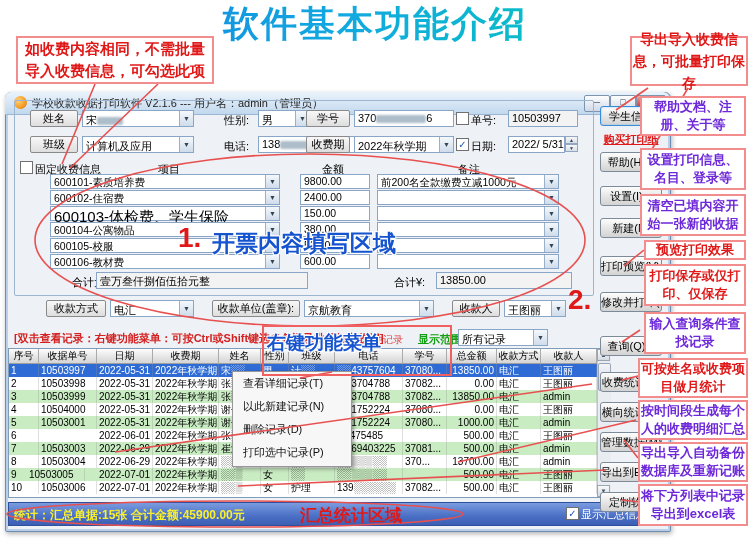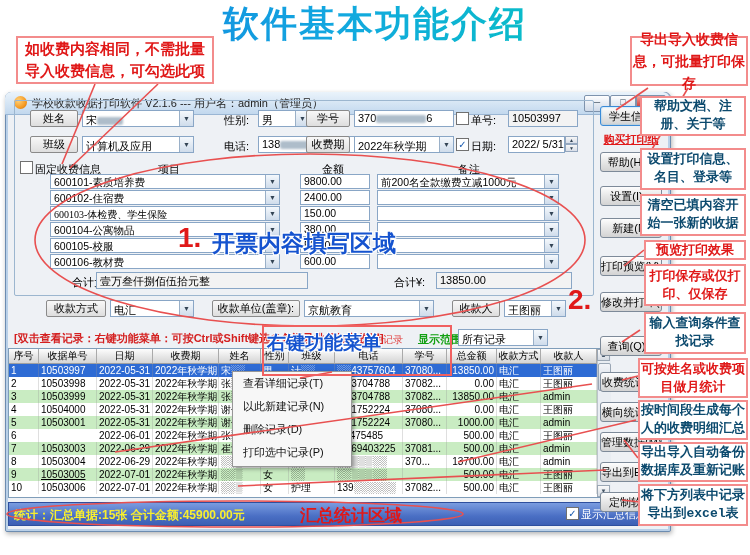--- a/index.html
+++ b/index.html
@@ -8,21 +8,21 @@
   
   #page-title{position:absolute;left:0;top:0;width:750px;text-align:center;font-size:36px;font-weight:bold;
     color:#089ecb;letter-spacing:2px;}
   @supports ((-webkit-background-clip:text) or (background-clip:text)){
     #page-title{background:linear-gradient(90deg,#1479e0 0%,#12a8e0 45%,#00d2b0 100%);
       -webkit-background-clip:text;background-clip:text;color:transparent;}
   }
   
   .callout{position:absolute;border:2px solid #f38c8c;color:#e01818;font-weight:bold;background:#fff;
     z-index:45;display:flex;align-items:center;justify-content:center;text-align:center;box-sizing:border-box;}
-  .callout.blue{color:#0c4a6e;font-family:Liberation Mono, monospace;}
+  .callout.blue{color:#6d28d9;}
   .zone{position:absolute;z-index:46;font-weight:bold;color:#1553cf;white-space:nowrap;
     text-shadow:1px 1px 0 #fff,-1px -1px 0 #fff,1px -1px 0 #fff,-1px 1px 0 #fff;}
   .znum{position:absolute;z-index:46;font-weight:bold;color:#e01818;white-space:nowrap;}
   .redbox{position:absolute;border:2px solid #f06060;z-index:44;}
   
   .win{position:absolute;left:5px;top:92px;width:664px;height:438px;background:#eef1f5;
     border:1px solid #6d8cb0;border-radius:6px 6px 2px 2px;
     box-shadow:0 0 0 2px #b9d0e8 inset,1px 2px 5px rgba(0,0,0,.3);}
   .titlebar{position:absolute;left:5px;top:92px;width:664px;height:22px;
     background:linear-gradient(#eaf3fb,#c2d8ee);border-bottom:1px solid #9ab6d4;border-radius:6px 6px 0 0;z-index:2;}
@@ -169,21 +169,21 @@
       <div class="combo" style="left: 50px; top: 190px; width: 230px; height: 15px;">
         <span class="tx" style="top:1px;font-size:10.5px;">600102-住宿费</span>
         <span class="arr" style="line-height:13px;">▼</span>
       </div>
       <div class="inp" style="left: 300px; top: 190px; width: 70px; height: 15px; font-size: 10.5px; padding: 0px 3px; line-height: 13px;">2400.00</div>
       <div class="combo" style="left: 377px; top: 190px; width: 182px; height: 15px;">
         <span class="tx" style="top:1px;font-size:10.5px;"></span>
         <span class="arr" style="line-height:13px;">▼</span>
       </div>
       <div class="combo" style="left: 50px; top: 206px; width: 230px; height: 15px;">
-        <span class="tx" style="top:1px;font-size:10px;font-family:Liberation Serif, serif;">600103-体检费、学生保险</span>
+        <span class="tx" style="top:1px;font-size:15px;">600103-体检费、学生保险</span>
         <span class="arr" style="line-height:13px;">▼</span>
       </div>
       <div class="inp" style="left: 300px; top: 206px; width: 70px; height: 15px; font-size: 10.5px; padding: 0px 3px; line-height: 13px;">150.00</div>
       <div class="combo" style="left: 377px; top: 206px; width: 182px; height: 15px;">
         <span class="tx" style="top:1px;font-size:10.5px;"></span>
         <span class="arr" style="line-height:13px;">▼</span>
       </div>
       <div class="combo" style="left: 50px; top: 222px; width: 230px; height: 15px;">
         <span class="tx" style="top:1px;font-size:10.5px;">600104-公寓物品</span>
         <span class="arr" style="line-height:13px;">▼</span>
@@ -365,21 +365,21 @@
         <div class="rc" style="left: 252px; width: 28px;"></div>
         <div class="rc" style="left: 280px; width: 46px;">░░</div>
         <div class="rc" style="left: 326px; width: 68px;">░░░░░░░</div>
         <div class="rc" style="left: 394px; width: 44px;">370...</div>
         <div class="rc" style="left: 438px; width: 50px; text-align: right;">13700.00</div>
         <div class="rc" style="left: 488px; width: 44px;">电汇</div>
         <div class="rc" style="left: 532px; width: 56px;">admin</div>
       </div>
       <div class="rrow alt" style="top: 104px;">
         <div class="rc" style="left: 0px; width: 30px;">9</div>
-        <div class="rc" style="left: 30px; width: 58px; text-decoration: underline;">10503005</div>
+        <div class="rc" style="left: 18px; width: 58px;">10503005</div>
         <div class="rc" style="left: 88px; width: 56px;">2022-07-01</div>
         <div class="rc" style="left: 144px; width: 66px;">2022年秋学期</div>
         <div class="rc" style="left: 210px; width: 42px;">░░░</div>
         <div class="rc" style="left: 252px; width: 28px;">女</div>
         <div class="rc" style="left: 280px; width: 46px;">░░</div>
         <div class="rc" style="left: 326px; width: 68px;">░░░░░░░</div>
         <div class="rc" style="left: 394px; width: 44px;"></div>
         <div class="rc" style="left: 438px; width: 50px; text-align: right;">500.00</div>
         <div class="rc" style="left: 488px; width: 44px;">电汇</div>
         <div class="rc" style="left: 532px; width: 56px;">王图丽</div>

